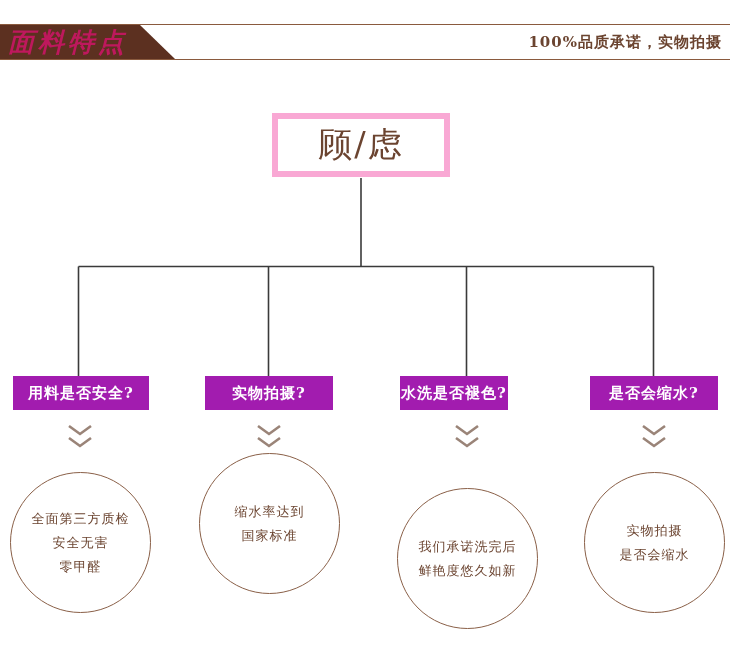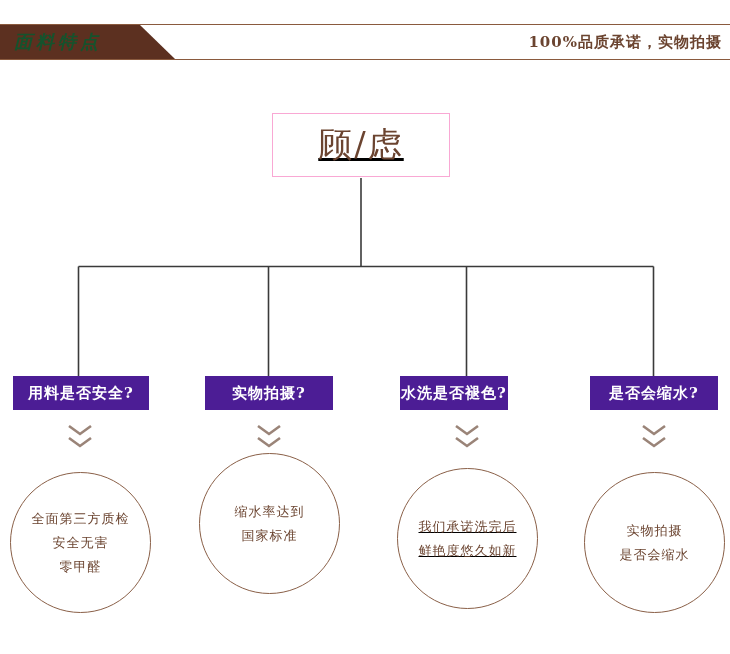--- a/index.html
+++ b/index.html
@@ -35,27 +35,27 @@
 
   #banner-shape {
     position: absolute;
     left: 0;
     top: 25px;
     width: 175px;
     height: 34px;
   }
   #banner-title {
     position: absolute;
-    left: 14px;
+    left: 8px;
     top: 27px;
     width: 125px;
     height: 30px;
     line-height: 30px;
-    color: #14532d;
-    font-size: 18px;
+    color: #be185d;
+    font-size: 26px;
     font-weight: bold;
     letter-spacing: 4px;
     font-family: "DejaVu Serif", "Liberation Serif", serif;
     font-style: italic;
     white-space: nowrap;
   }
   #header-note {
     position: absolute;
     right: 8px;
     top: 28px;
@@ -70,26 +70,25 @@
     margin-left: 36px;
   }
 
   
   #root-node {
     position: absolute;
     left: 272px;
     top: 113px;
     width: 178px;
     height: 64px;
-    border: 1px solid #f9a8d4;
+    border: 6px solid #f9a8d4;
     box-sizing: border-box;
     display: flex;
     align-items: center;
     justify-content: center;
-    text-decoration: underline;
   }
   #root-node-label {
     color: #6b4430;
     font-size: 34px;
     letter-spacing: 2px;
     font-family: "DejaVu Serif", "Liberation Serif", serif;
     white-space: nowrap;
   }
 
   
@@ -99,21 +98,21 @@
     top: 0;
     width: 730px;
     height: 654px;
     pointer-events: none;
   }
 
   
   .qbox {
     position: absolute;
     height: 34px;
-    background: #4c1d95;
+    background: #a21caf;
     display: flex;
     align-items: center;
     justify-content: center;
     box-sizing: border-box;
   }
   .qbox-label {
     color: #ffffff;
     font-size: 15px;
     font-weight: bold;
     letter-spacing: 1px;
@@ -216,21 +215,21 @@
   <span class="circle-line">全面第三方质检</span>
   <span class="circle-line">安全无害</span>
   <span class="circle-line">零甲醛</span>
 </div>
 
 <div class="circle" style="left:199px; top:453px;">
   <span class="circle-line">缩水率达到</span>
   <span class="circle-line">国家标准</span>
 </div>
 
-<div class="circle" style="left:397px; top:468px;text-decoration:underline;">
+<div class="circle" style="left:397px; top:488px;">
   <span class="circle-line">我们承诺洗完后</span>
   <span class="circle-line">鲜艳度悠久如新</span>
 </div>
 
 <div class="circle" style="left:584px; top:472px;">
   <span class="circle-line">实物拍摄</span>
   <span class="circle-line">是否会缩水</span>
 </div>
 
 </body></html>

